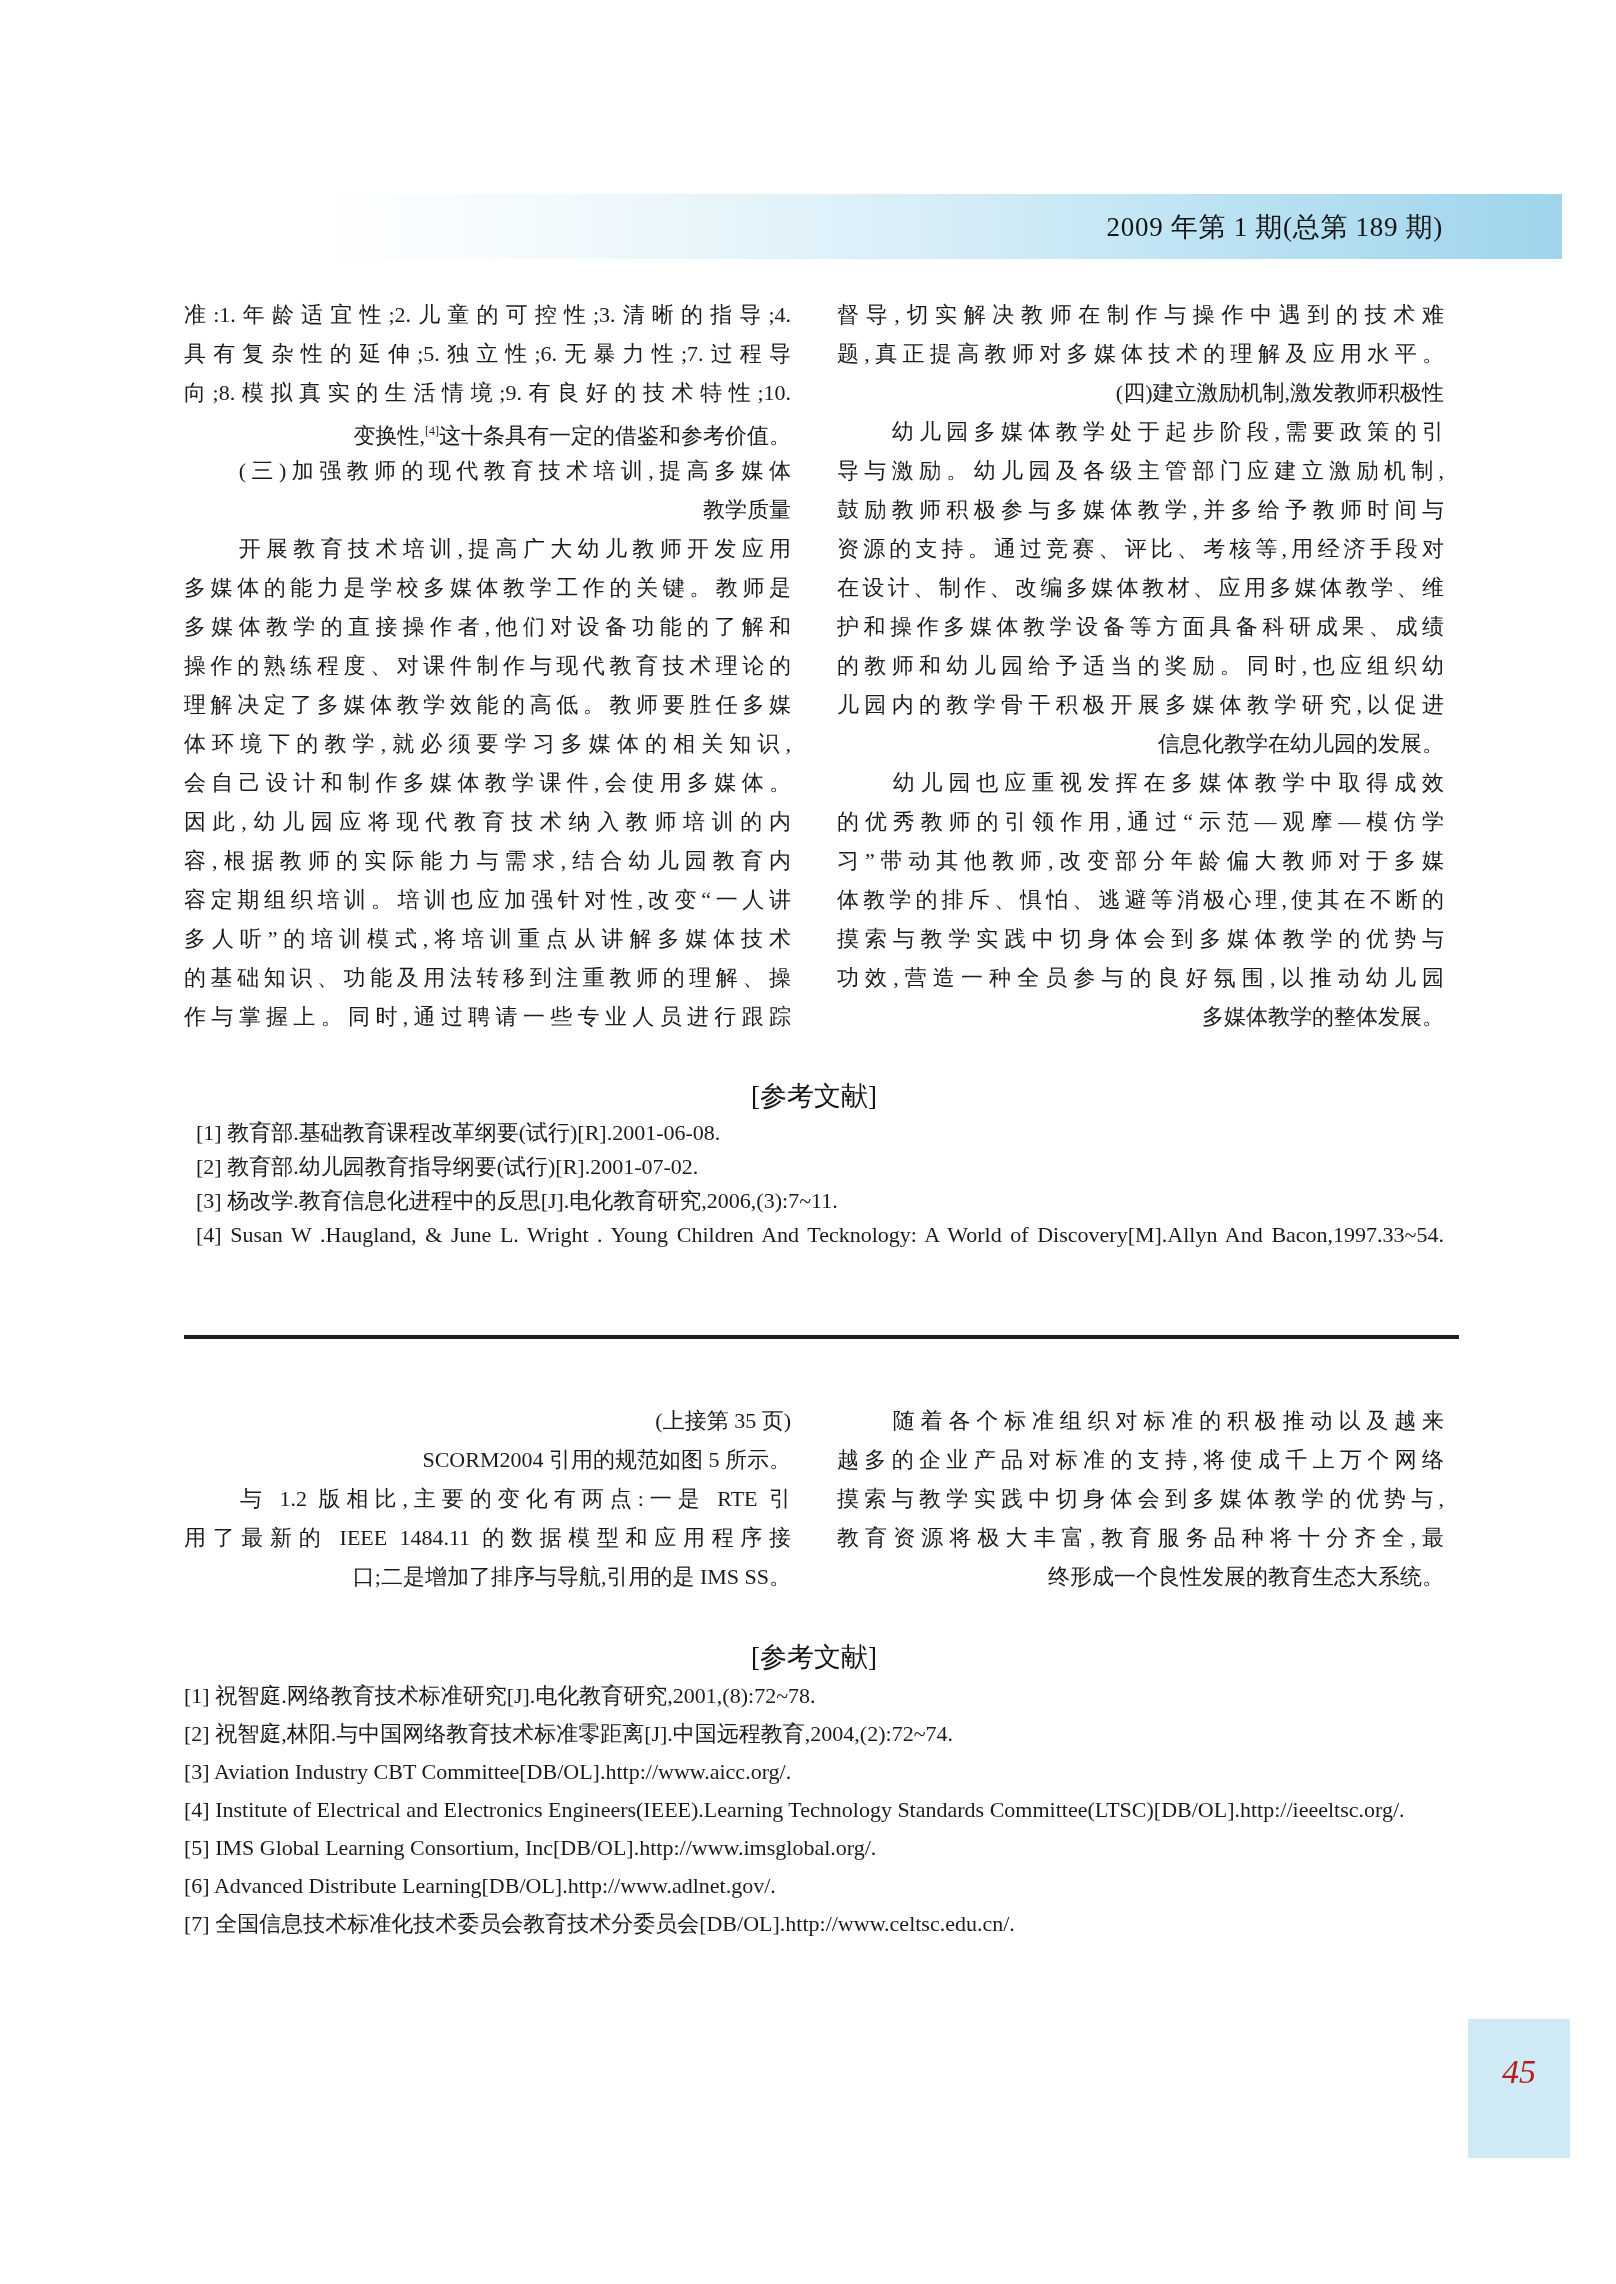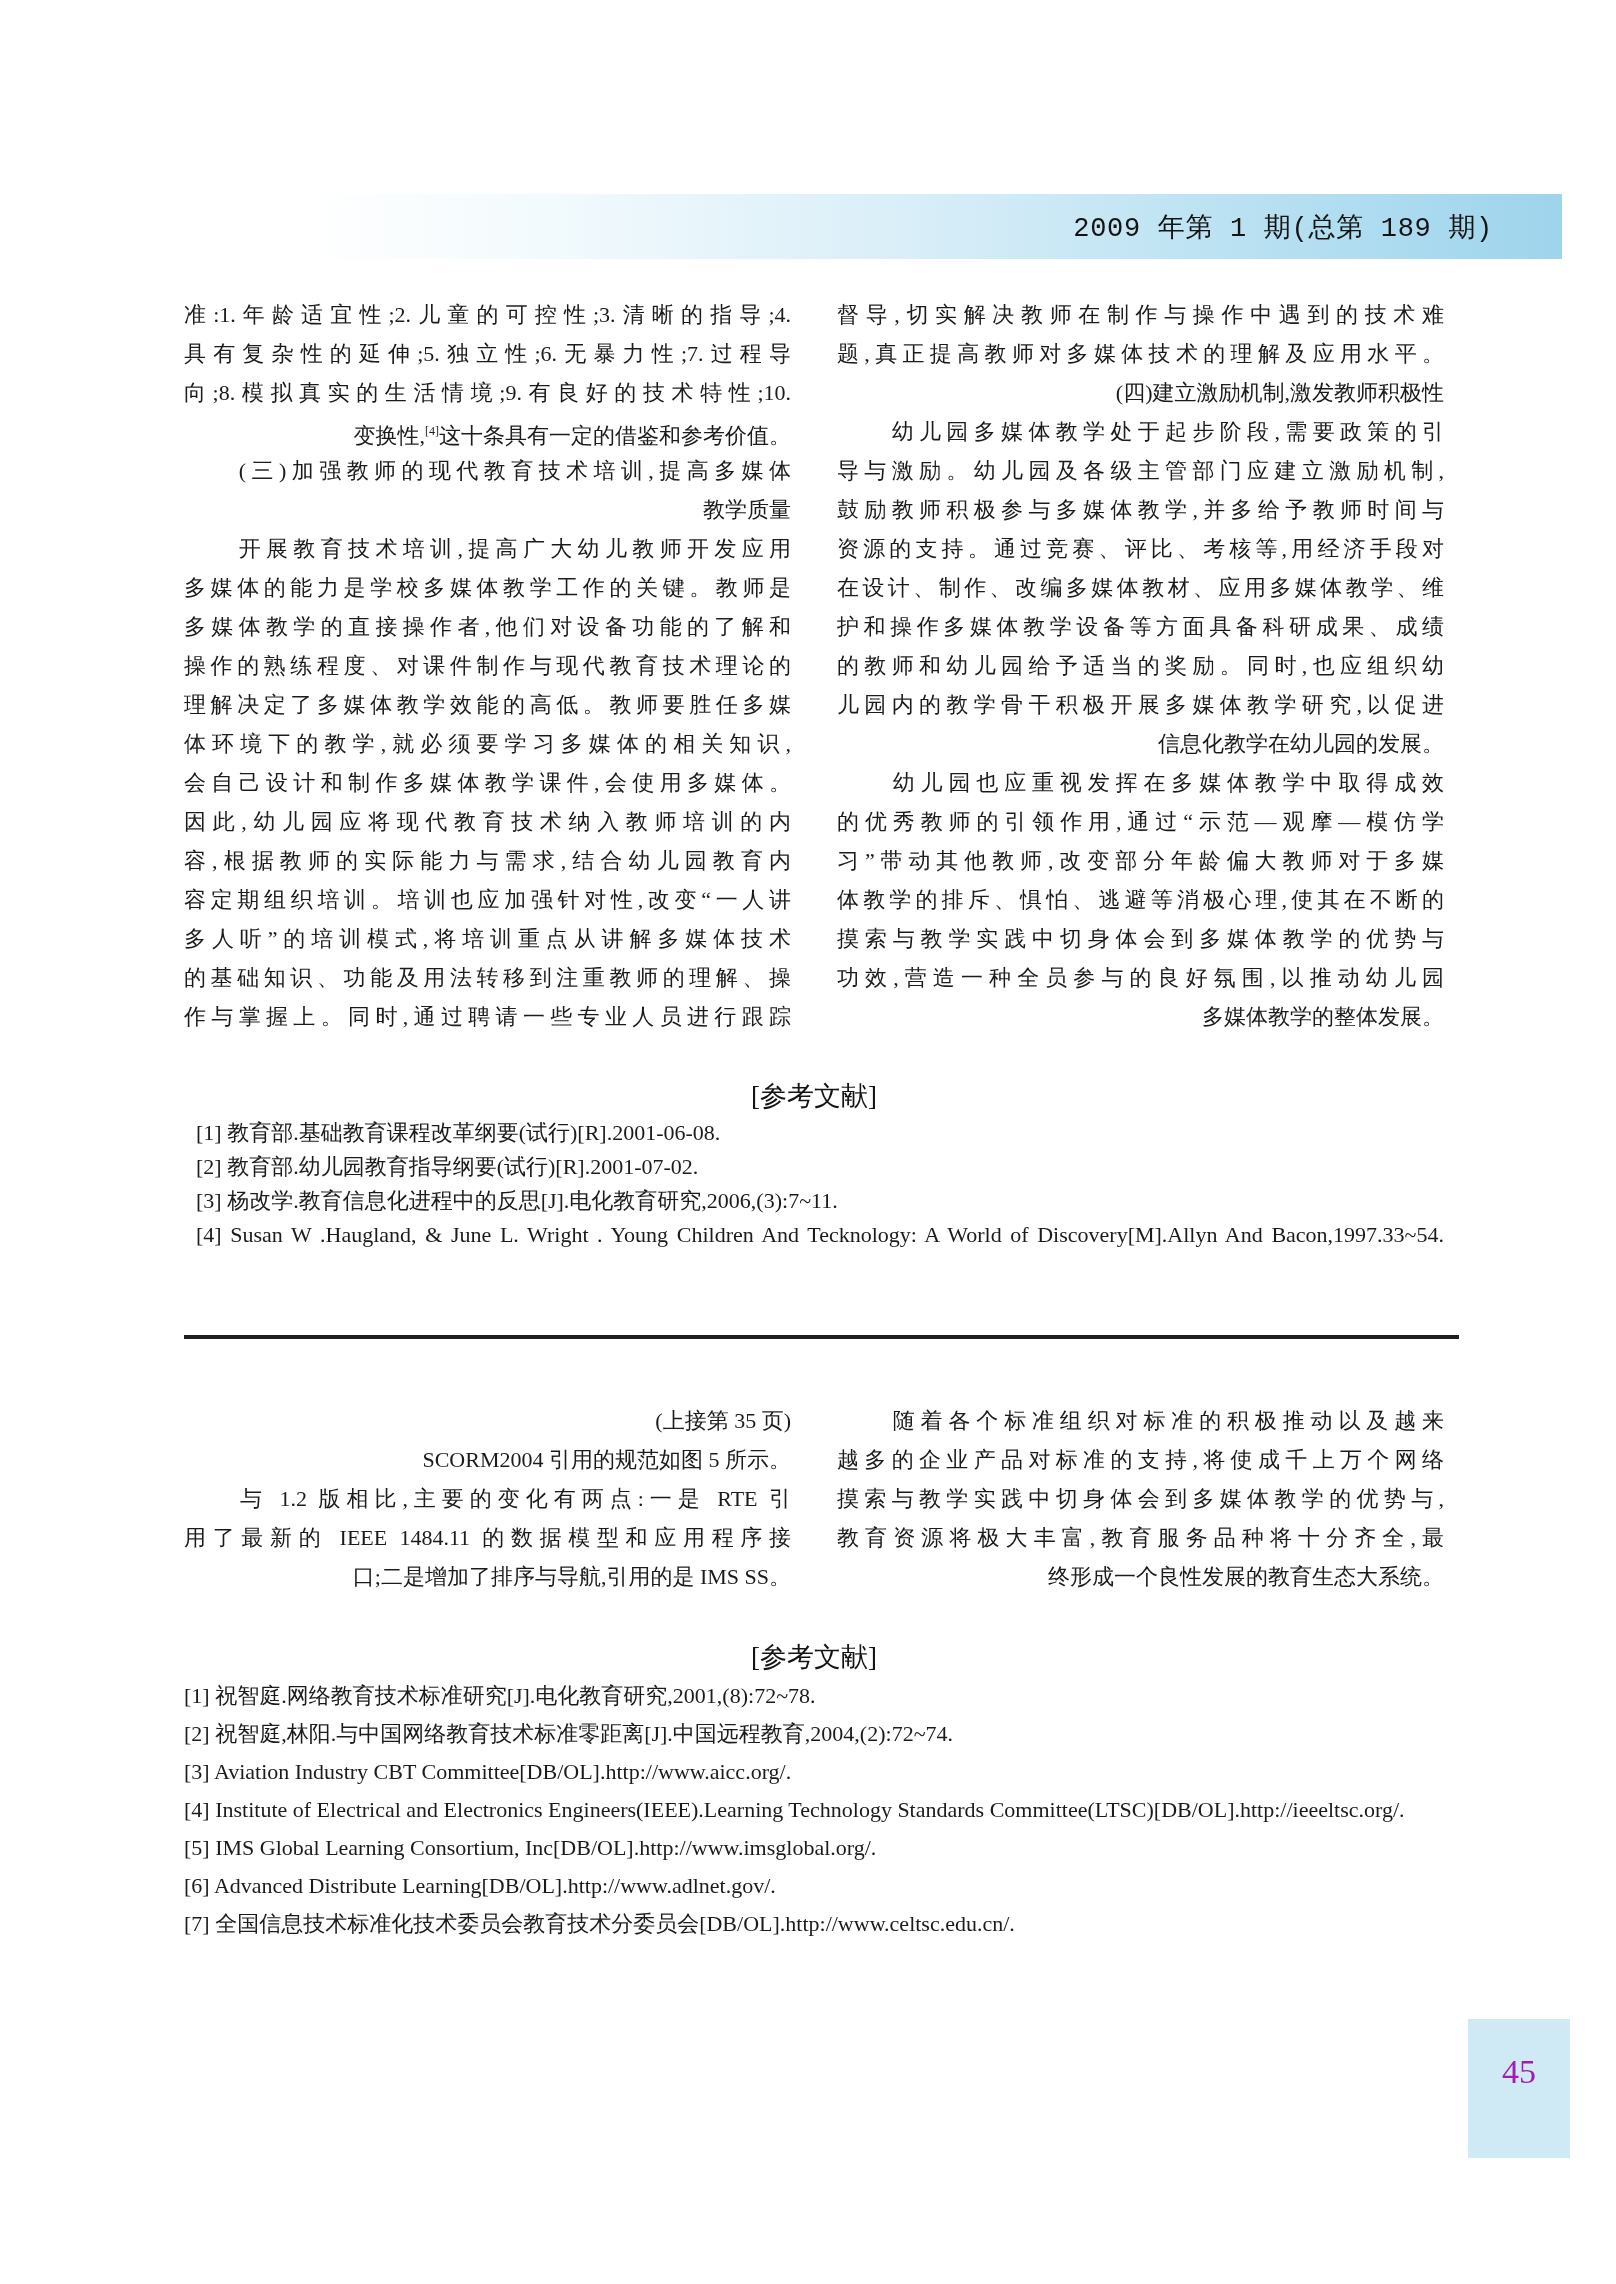--- a/index.html
+++ b/index.html
@@ -17,23 +17,22 @@
     position: absolute;
     left: 300px; top: 194px;
     width: 1262px; height: 65px;
     background: linear-gradient(90deg,
       rgba(255,255,255,0) 0%, #f2fafd 20%, #d9eef8 48%, #b9e1f2 75%, #9ed4ec 100%);
     display: flex; align-items: center; justify-content: flex-end;
   }
   .issue {
     font-size: 27px;
     letter-spacing: 0.7px;
-    padding-right: 69px;
+    padding-right: 119px;
     color: #141414;
-    font-family: Liberation Mono, monospace;
   }
 
   
   .col {
     position: absolute;
     width: 607px;
     font-size: 22px;
   }
   .col .line {
     height: 39px; line-height: 39px;
@@ -72,21 +71,22 @@
     position: absolute;
     left: 1468px; top: 2019px;
     width: 102px; height: 139px;
     background: #cfe9f5;
     text-align: center;
   }
   .page-num-box span {
     display: inline-block;
     margin-top: 34px;
     font-size: 34px;
-    color: #a21caf;
+    color: #b91c1c;
+    font-style: italic;
   }
 </style>
 </head>
 <body>
 
 <div class="page">
 
   <div class="header-bar">
     <span class="issue">2009 年第 1 期(总第 189 期)</span>
   </div>

